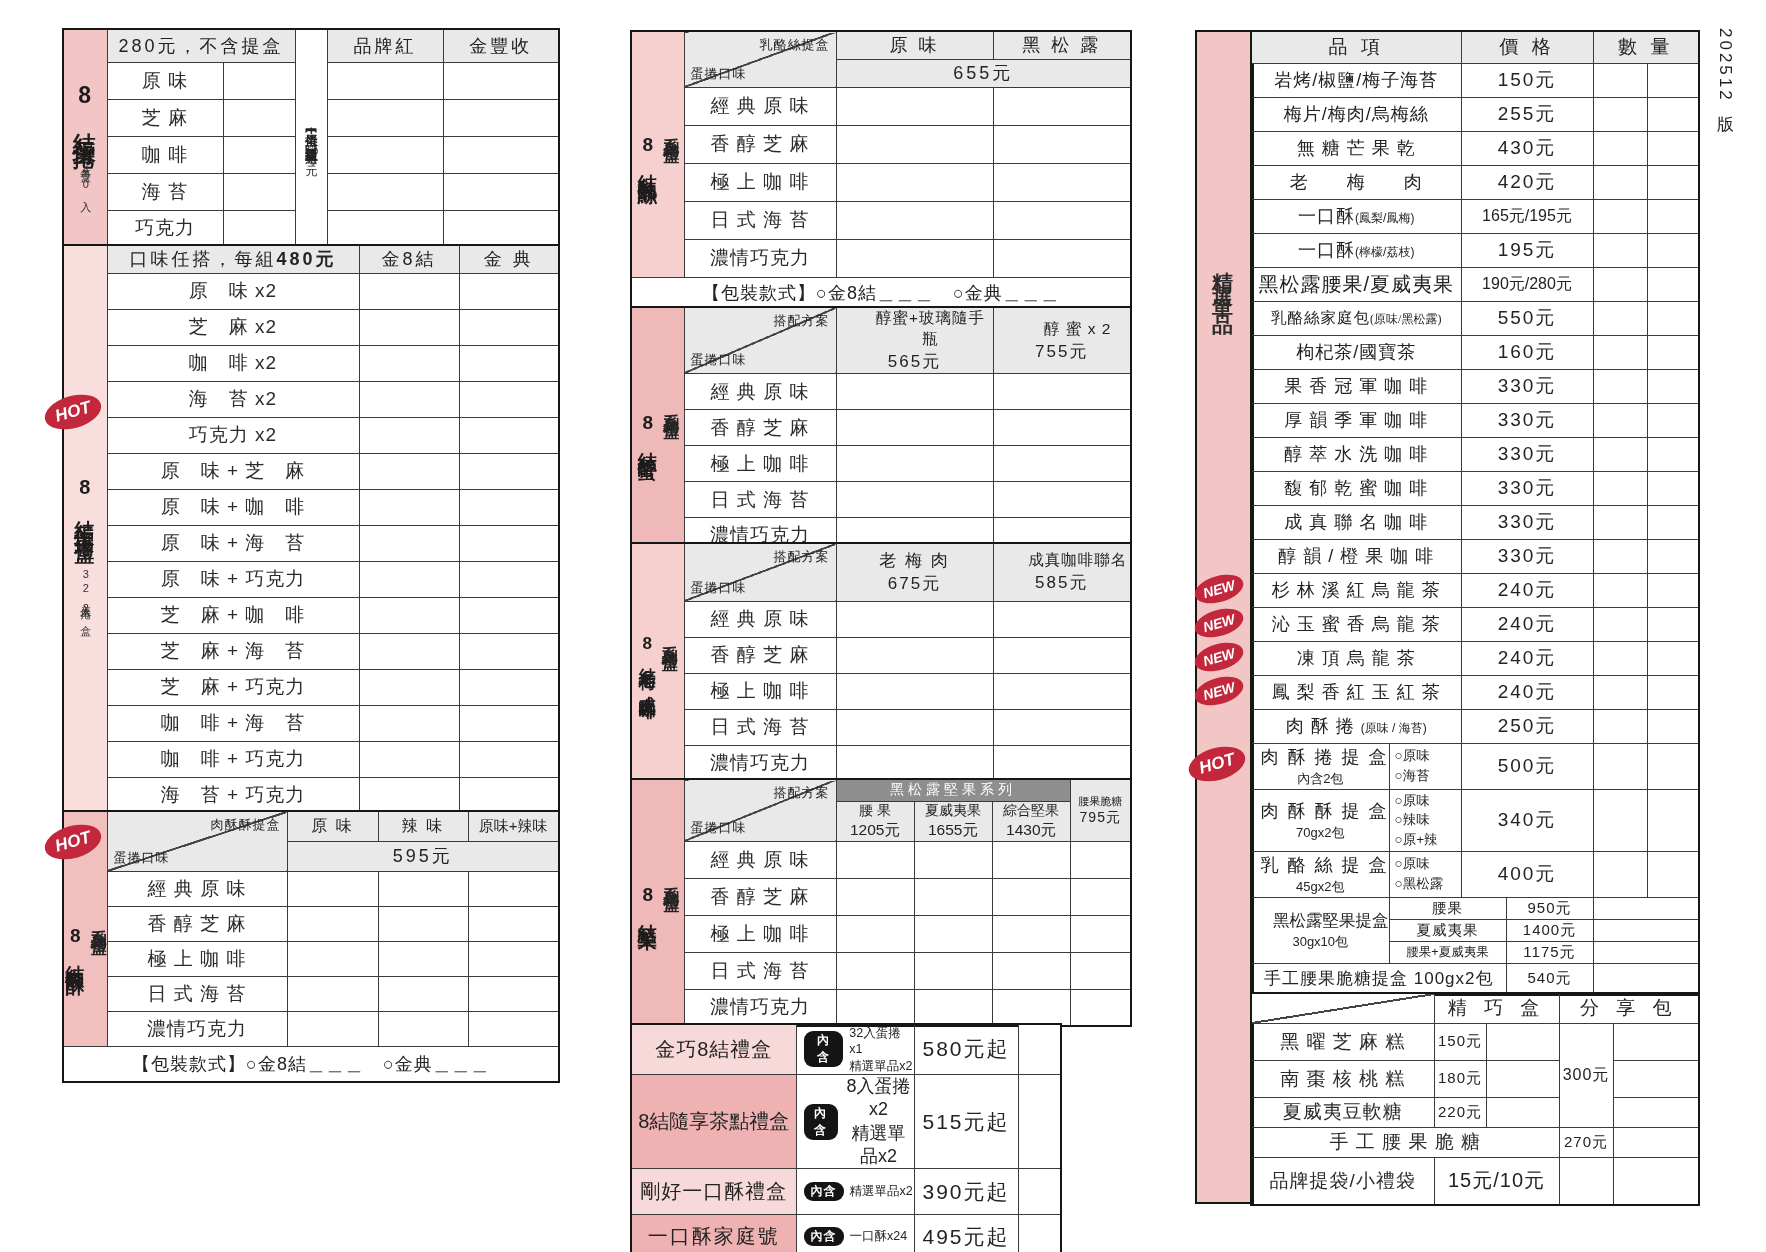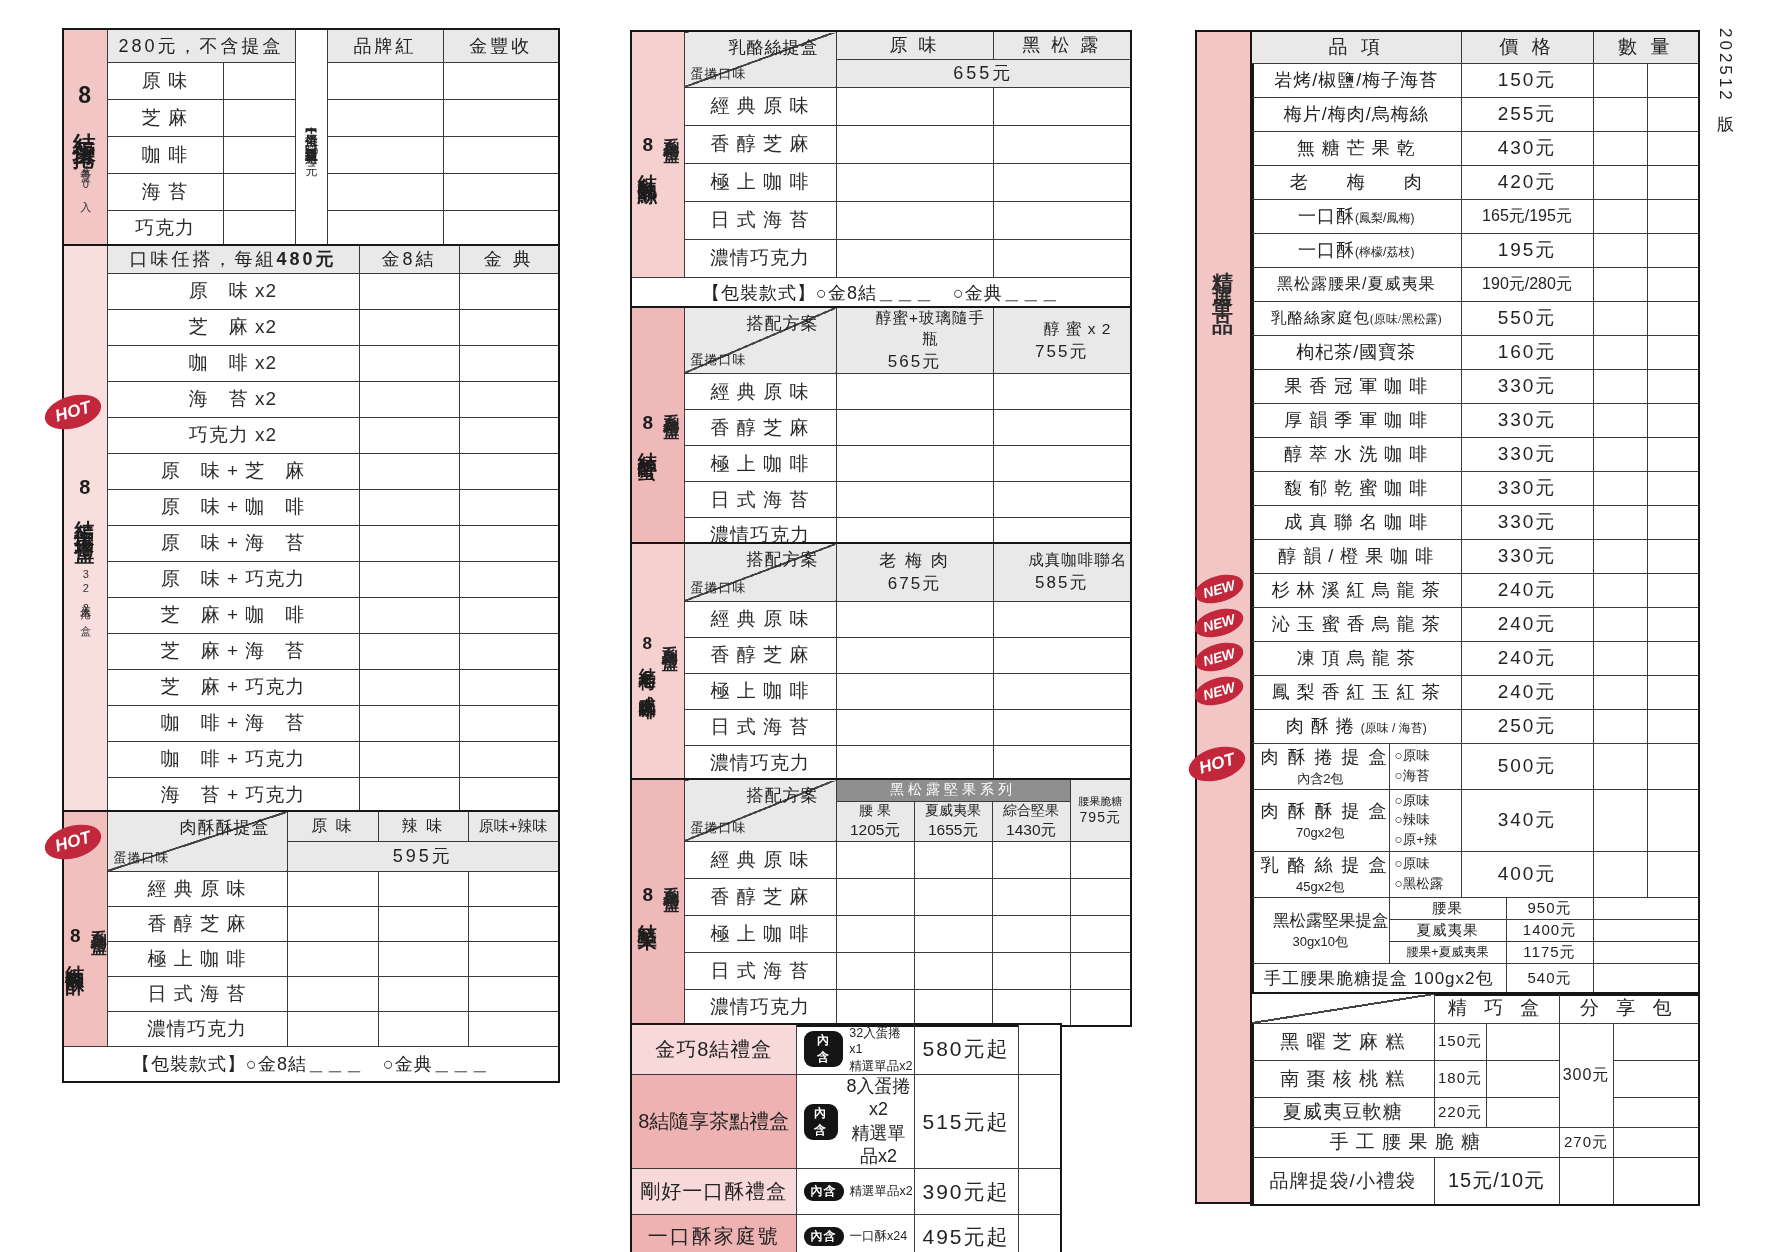--- a/index.html
+++ b/index.html
@@ -25,21 +25,21 @@
   .s1{font-size:19px;letter-spacing:4px;}
   .s2{font-size:16px;letter-spacing:3px;font-weight:bold;margin-bottom:46px;writing-mode:vertical-lr;text-orientation:upright;}
   .vc1{writing-mode:vertical-rl;text-orientation:upright;font-size:12.5px;font-weight:bold;margin:4px auto 6px;}
   .vc2{writing-mode:vertical-rl;text-orientation:upright;font-size:12px;margin:0 auto;}
   .tcy{text-combine-upright:all;}
   
   td.diag{position:relative;background-color:#E9E9E9;
     background-image:linear-gradient(to bottom right,transparent calc(50% - 1px),#444 calc(50% - 1px),#444 calc(50% + 1px),transparent calc(50% + 1px));}
   td.diagw{position:relative;background-color:#fff;
     background-image:linear-gradient(to bottom right,transparent calc(50% - 1px),#444 calc(50% - 1px),#444 calc(50% + 1px),transparent calc(50% + 1px));}
-  .dtop{position:absolute;top:4px;right:17px;font-size:17px;letter-spacing:1px;}
+  .dtop{position:absolute;top:4px;right:6px;font-size:13px;letter-spacing:1px;}
   .dbot{position:absolute;left:6px;bottom:4px;font-size:13px;letter-spacing:1px;}
   
   .pill{display:inline-block;background:#C23750;color:#fff;font-weight:bold;font-size:20px;
         letter-spacing:3px;padding:5px 16px;border-radius:22px;}
   .hotb,.newb{position:absolute;background:#C3273B;color:#fff;font-style:italic;font-weight:bold;
         border-radius:50%;display:flex;align-items:center;justify-content:center;transform:rotate(-16deg);z-index:5;}
   .hotb{width:58px;height:32px;font-size:17px;}
   .newb{width:50px;height:26px;font-size:14px;}
   .inc{display:inline-block;background:#141414;color:#fff;font-size:12px;font-weight:bold;
        padding:1px 7px;border-radius:9px;letter-spacing:1px;}
@@ -643,21 +643,21 @@
           <td class="q"></td>
           <td class="q"></td>
         </tr>
     <tr style="height:34px">
           <td colspan="2" class="iname"><span>一口酥</span><span class="isub">(檸檬/荔枝)</span></td>
           <td colspan="2" class="iprice">195元</td>
           <td class="q"></td>
           <td class="q"></td>
         </tr>
     <tr style="height:34px">
-          <td colspan="2" class="iname" style="font-size:16px;"><span>黑松露腰果/夏威夷果</span><span class="isub"></span></td>
+          <td colspan="2" class="iname" style="font-size:20px;"><span>黑松露腰果/夏威夷果</span><span class="isub"></span></td>
           <td colspan="2" class="iprice" style="font-size:16px;letter-spacing:0;">190元/280元</td>
           <td class="q"></td>
           <td class="q"></td>
         </tr>
     <tr style="height:34px">
           <td colspan="2" class="iname" style="font-size:15.5px;font-family:Liberation Serif, serif;"><span>乳酪絲家庭包</span><span class="isub">(原味/黑松露)</span></td>
           <td colspan="2" class="iprice">550元</td>
           <td class="q"></td>
           <td class="q"></td>
         </tr>

